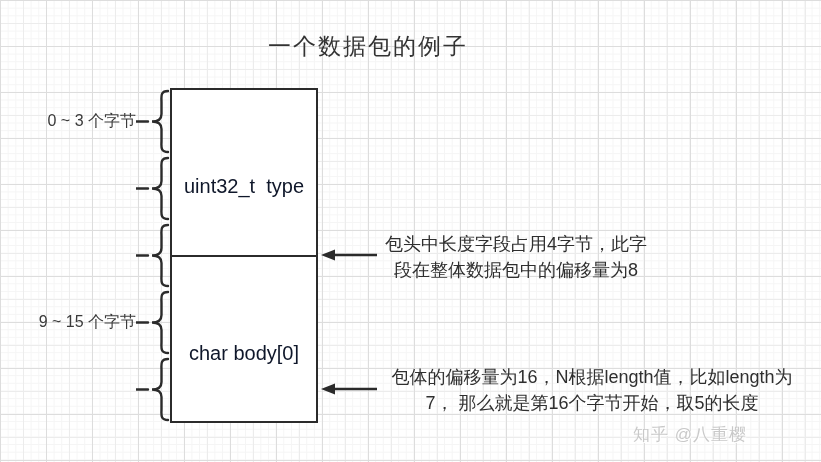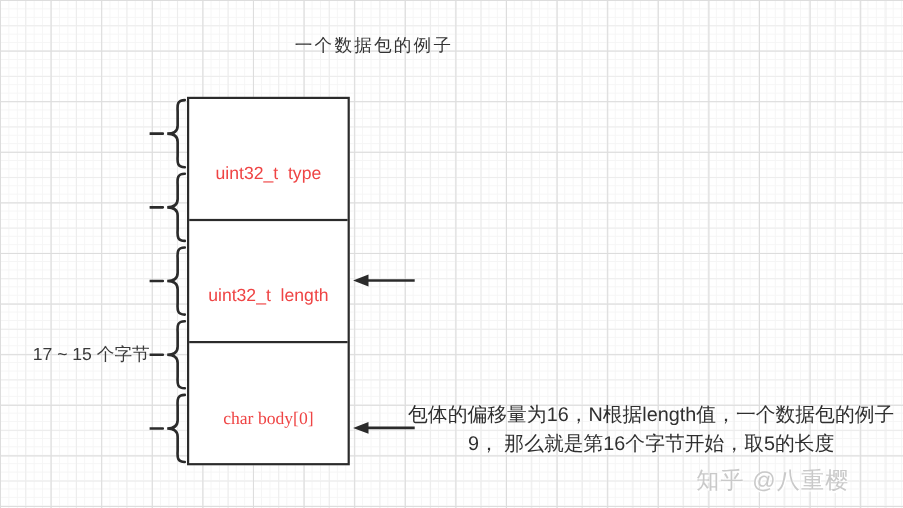--- a/index.html
+++ b/index.html
@@ -19,21 +19,21 @@
       linear-gradient(to right, #ececec 1px, transparent 1px),
       linear-gradient(to bottom, #ececec 1px, transparent 1px),
       linear-gradient(to right, #f5f5f5 1px, transparent 1px),
       linear-gradient(to bottom, #f5f5f5 1px, transparent 1px);
     background-size: 46px 46px, 46px 46px, 23px 23px, 23px 23px, 7.67px 7.67px, 7.67px 7.67px;
   }
   .title {
     position: absolute;
     left: 268px;
     top: 31px;
-    font-size: 16px;
+    font-size: 23px;
     letter-spacing: 2px;
     color: #333333;
     white-space: nowrap;
   }
   .byte-label {
     position: absolute;
     left: 0;
     width: 136px;
     height: 67px;
     display: flex;
@@ -60,95 +60,99 @@
     background: #ffffff;
     display: flex;
     flex-direction: column;
   }
   .struct-cell {
     flex: 1;
     display: flex;
     align-items: center;
     justify-content: center;
     border-bottom: 2px solid #2b2b2b;
-    font-size: 16px;
-    color: #ef4444;
+    font-size: 20px;
+    color: #0f172a;
     white-space: pre;
     margin-top: 29px;
   }
-  .struct-cell:last-child { border-bottom: none; font-family: Liberation Serif, serif; }
+  .struct-cell:last-child { border-bottom: none; }
   .arrow {
     position: absolute;
     width: 58px;
     height: 16px;
   }
   .annotation {
     position: absolute;
     text-align: center;
     font-size: 18px;
     line-height: 26px;
     color: #2f2f2f;
     white-space: nowrap;
   }
   .watermark {
     position: absolute;
     left: 633px;
     top: 423px;
-    font-size: 21px;
+    font-size: 17px;
     letter-spacing: 1px;
     color: #c9c9c9;
     text-shadow: 1px 1px 0 #ffffff;
     white-space: nowrap;
   }
 </style>
 </head>
 <body>
 
 <div class="canvas">
 
   <div class="title">一个数据包的例子</div>
 
+  <div class="byte-label" style="top:88px">0 ~ 3 个字节</div>
   <svg class="brace" style="top:88px" viewBox="0 0 34 67">
     <path d="M0 33.5 H12 M32 3 C24 3 25.5 9 25.5 14 V26 C25.5 31 22 33.5 16 33.5 C22 33.5 25.5 36 25.5 41 V53 C25.5 58 24 64 32 64" fill="none" stroke="#2b2b2b" stroke-width="2.4" stroke-linecap="round"></path>
   </svg>
 
   <svg class="brace" style="top:155px" viewBox="0 0 34 67">
     <path d="M0 33.5 H12 M32 3 C24 3 25.5 9 25.5 14 V26 C25.5 31 22 33.5 16 33.5 C22 33.5 25.5 36 25.5 41 V53 C25.5 58 24 64 32 64" fill="none" stroke="#2b2b2b" stroke-width="2.4" stroke-linecap="round"></path>
   </svg>
 
   <svg class="brace" style="top:222px" viewBox="0 0 34 67">
     <path d="M0 33.5 H12 M32 3 C24 3 25.5 9 25.5 14 V26 C25.5 31 22 33.5 16 33.5 C22 33.5 25.5 36 25.5 41 V53 C25.5 58 24 64 32 64" fill="none" stroke="#2b2b2b" stroke-width="2.4" stroke-linecap="round"></path>
   </svg>
 
-  <div class="byte-label" style="top:289px">17 ~ 15 个字节</div>
+  <div class="byte-label" style="top:289px">9 ~ 15 个字节</div>
   <svg class="brace" style="top:289px" viewBox="0 0 34 67">
     <path d="M0 33.5 H12 M32 3 C24 3 25.5 9 25.5 14 V26 C25.5 31 22 33.5 16 33.5 C22 33.5 25.5 36 25.5 41 V53 C25.5 58 24 64 32 64" fill="none" stroke="#2b2b2b" stroke-width="2.4" stroke-linecap="round"></path>
   </svg>
 
   <svg class="brace" style="top:356px" viewBox="0 0 34 67">
     <path d="M0 33.5 H12 M32 3 C24 3 25.5 9 25.5 14 V26 C25.5 31 22 33.5 16 33.5 C22 33.5 25.5 36 25.5 41 V53 C25.5 58 24 64 32 64" fill="none" stroke="#2b2b2b" stroke-width="2.4" stroke-linecap="round"></path>
   </svg>
 
   <div class="struct-table">
     <div class="struct-cell">uint32_t  type</div>
-    <div class="struct-cell">uint32_t  length</div>
     <div class="struct-cell">char body[0]</div>
   </div>
 
   <svg class="arrow" style="left:320px; top:247px" viewBox="0 0 58 16">
     <line x1="57" y1="8" x2="14" y2="8" stroke="#2b2b2b" stroke-width="2.4"></line>
     <polygon points="15,2.6 1,8 15,13.4" fill="#2b2b2b"></polygon>
   </svg>
 
   <svg class="arrow" style="left:320px; top:381px" viewBox="0 0 58 16">
     <line x1="57" y1="8" x2="14" y2="8" stroke="#2b2b2b" stroke-width="2.4"></line>
     <polygon points="15,2.6 1,8 15,13.4" fill="#2b2b2b"></polygon>
   </svg>
 
+  <div class="annotation" style="left:360px; top:231px; width:312px">
+    <div>包头中长度字段占用4字节，此字</div>
+    <div>段在整体数据包中的偏移量为8</div>
+  </div>
 
   <div class="annotation" style="left:368px; top:364px; width:448px">
-    <div>包体的偏移量为16，N根据length值，一个数据包的例子</div>
-    <div>9， 那么就是第16个字节开始，取5的长度</div>
+    <div>包体的偏移量为16，N根据length值，比如length为</div>
+    <div>7， 那么就是第16个字节开始，取5的长度</div>
   </div>
 
   <div class="watermark">知乎 @八重樱</div>
 
 </div>
 
 </body></html>

